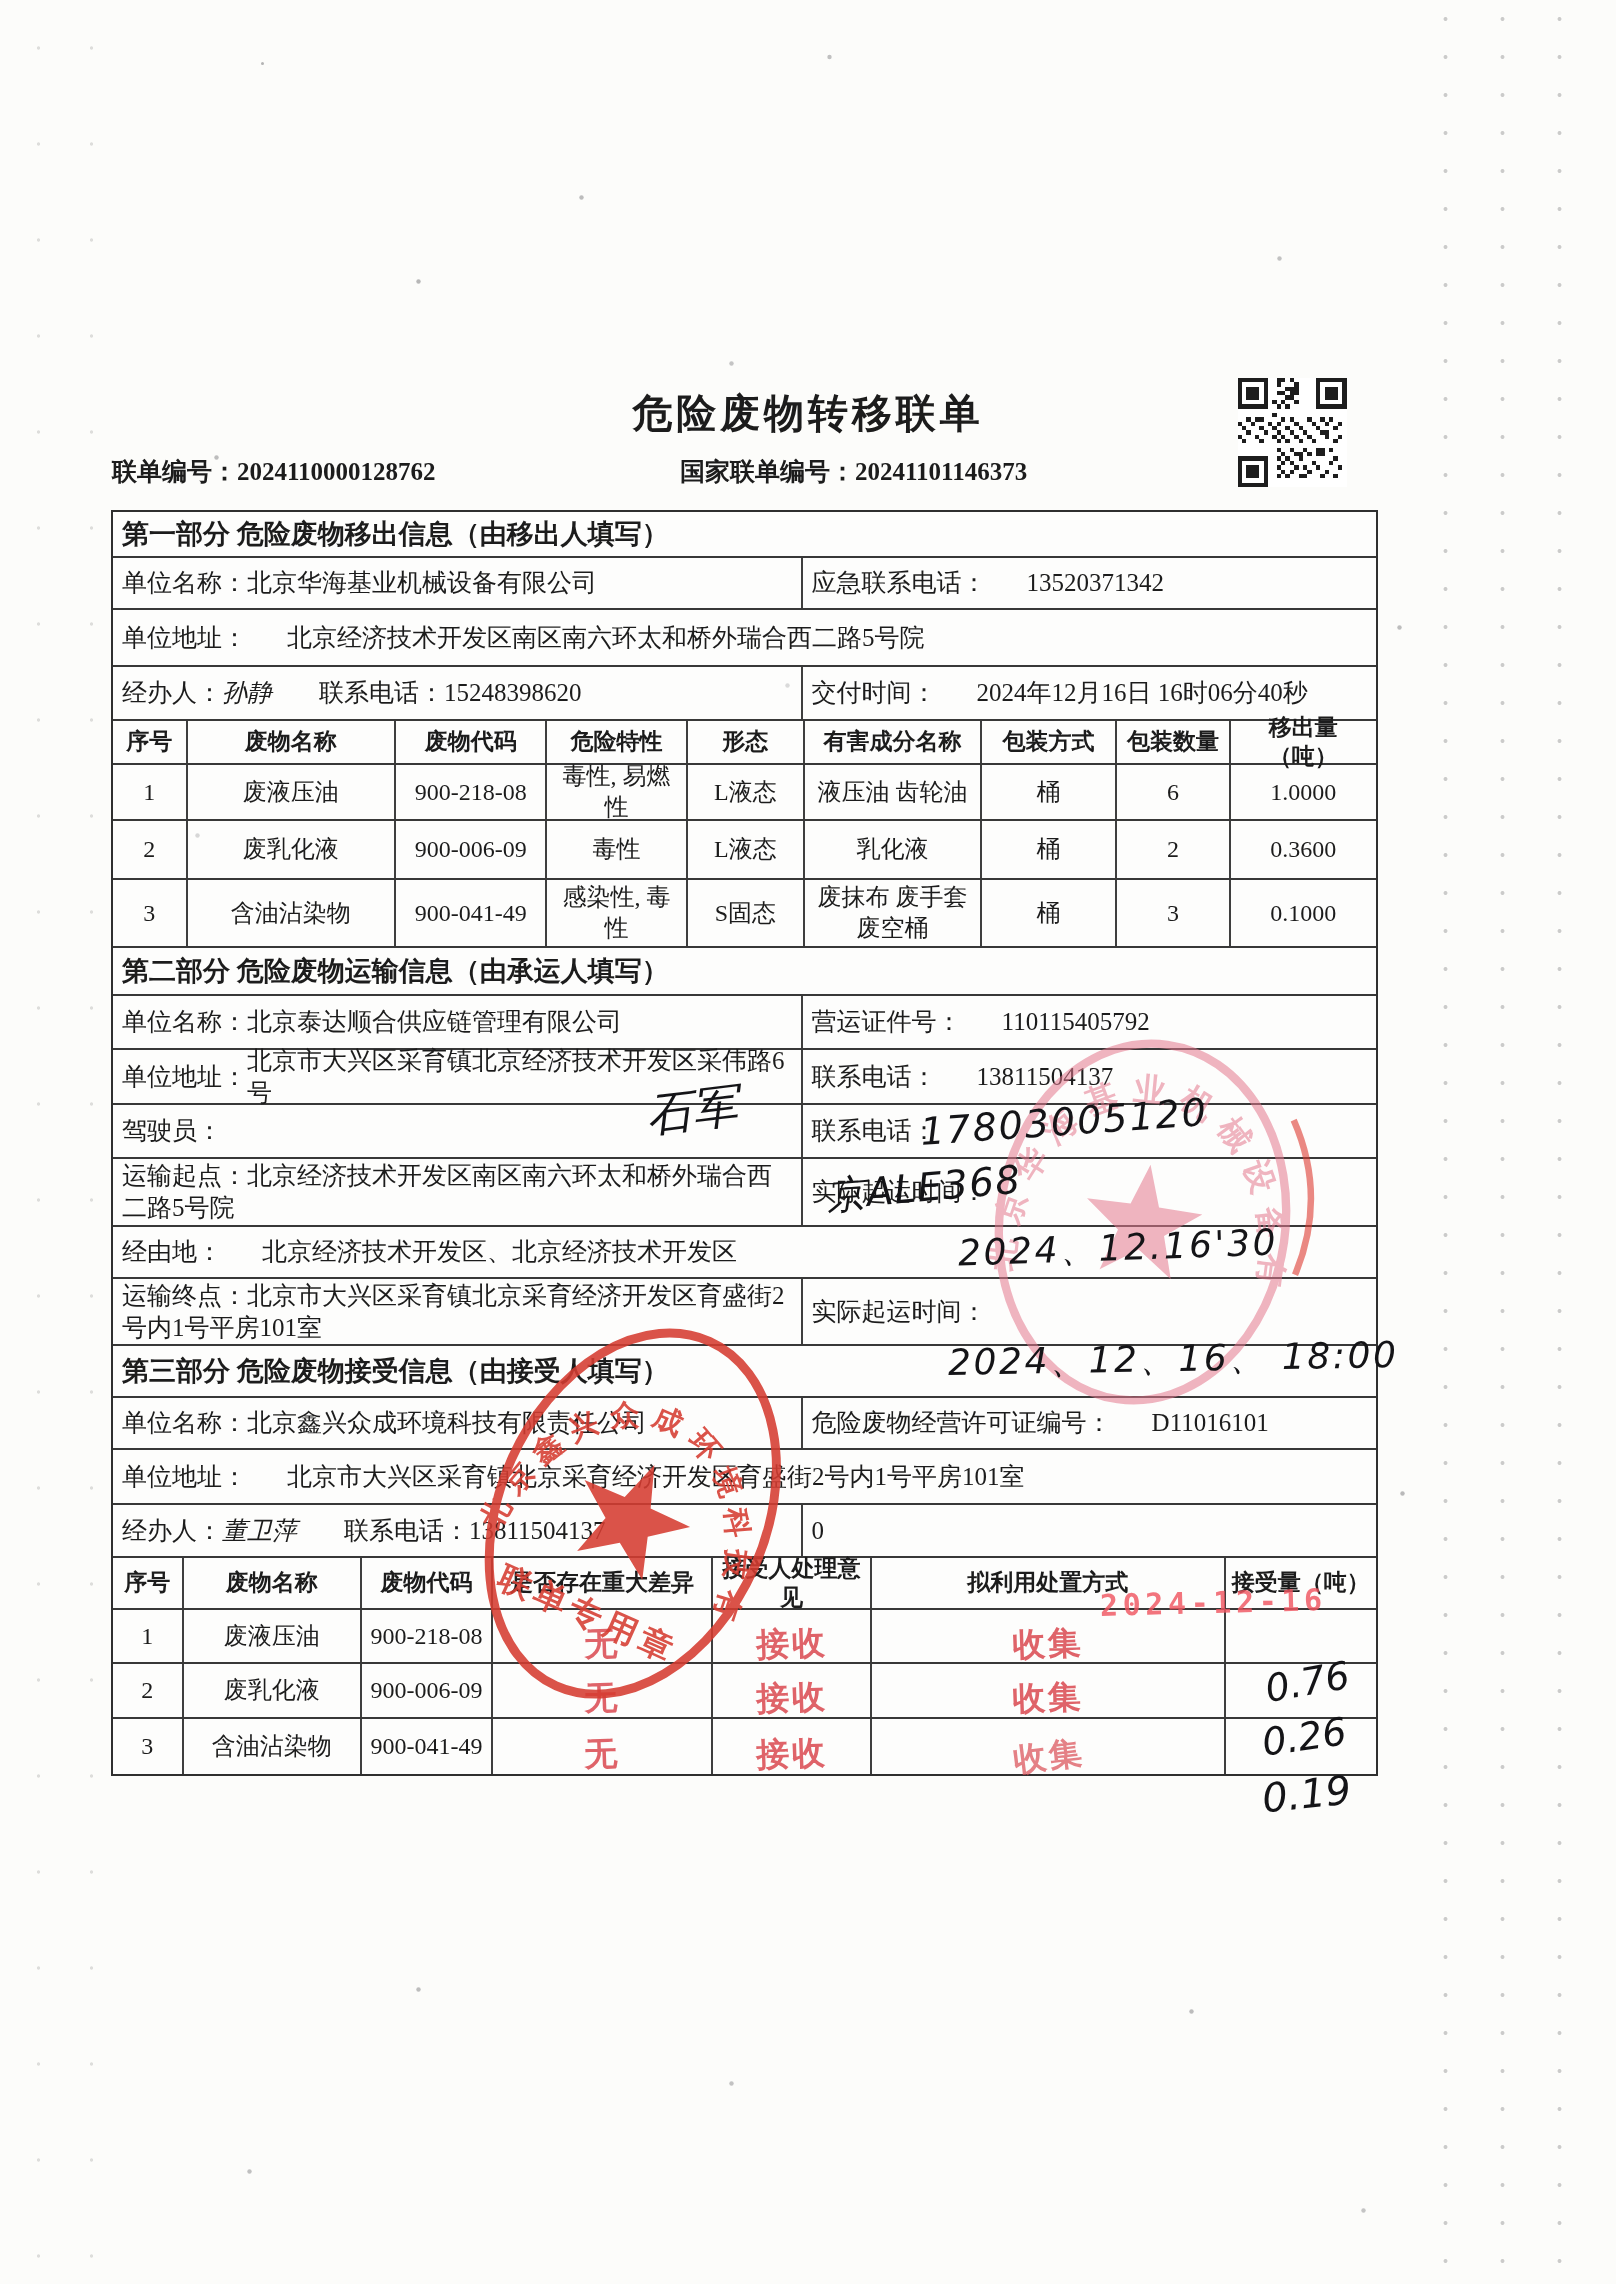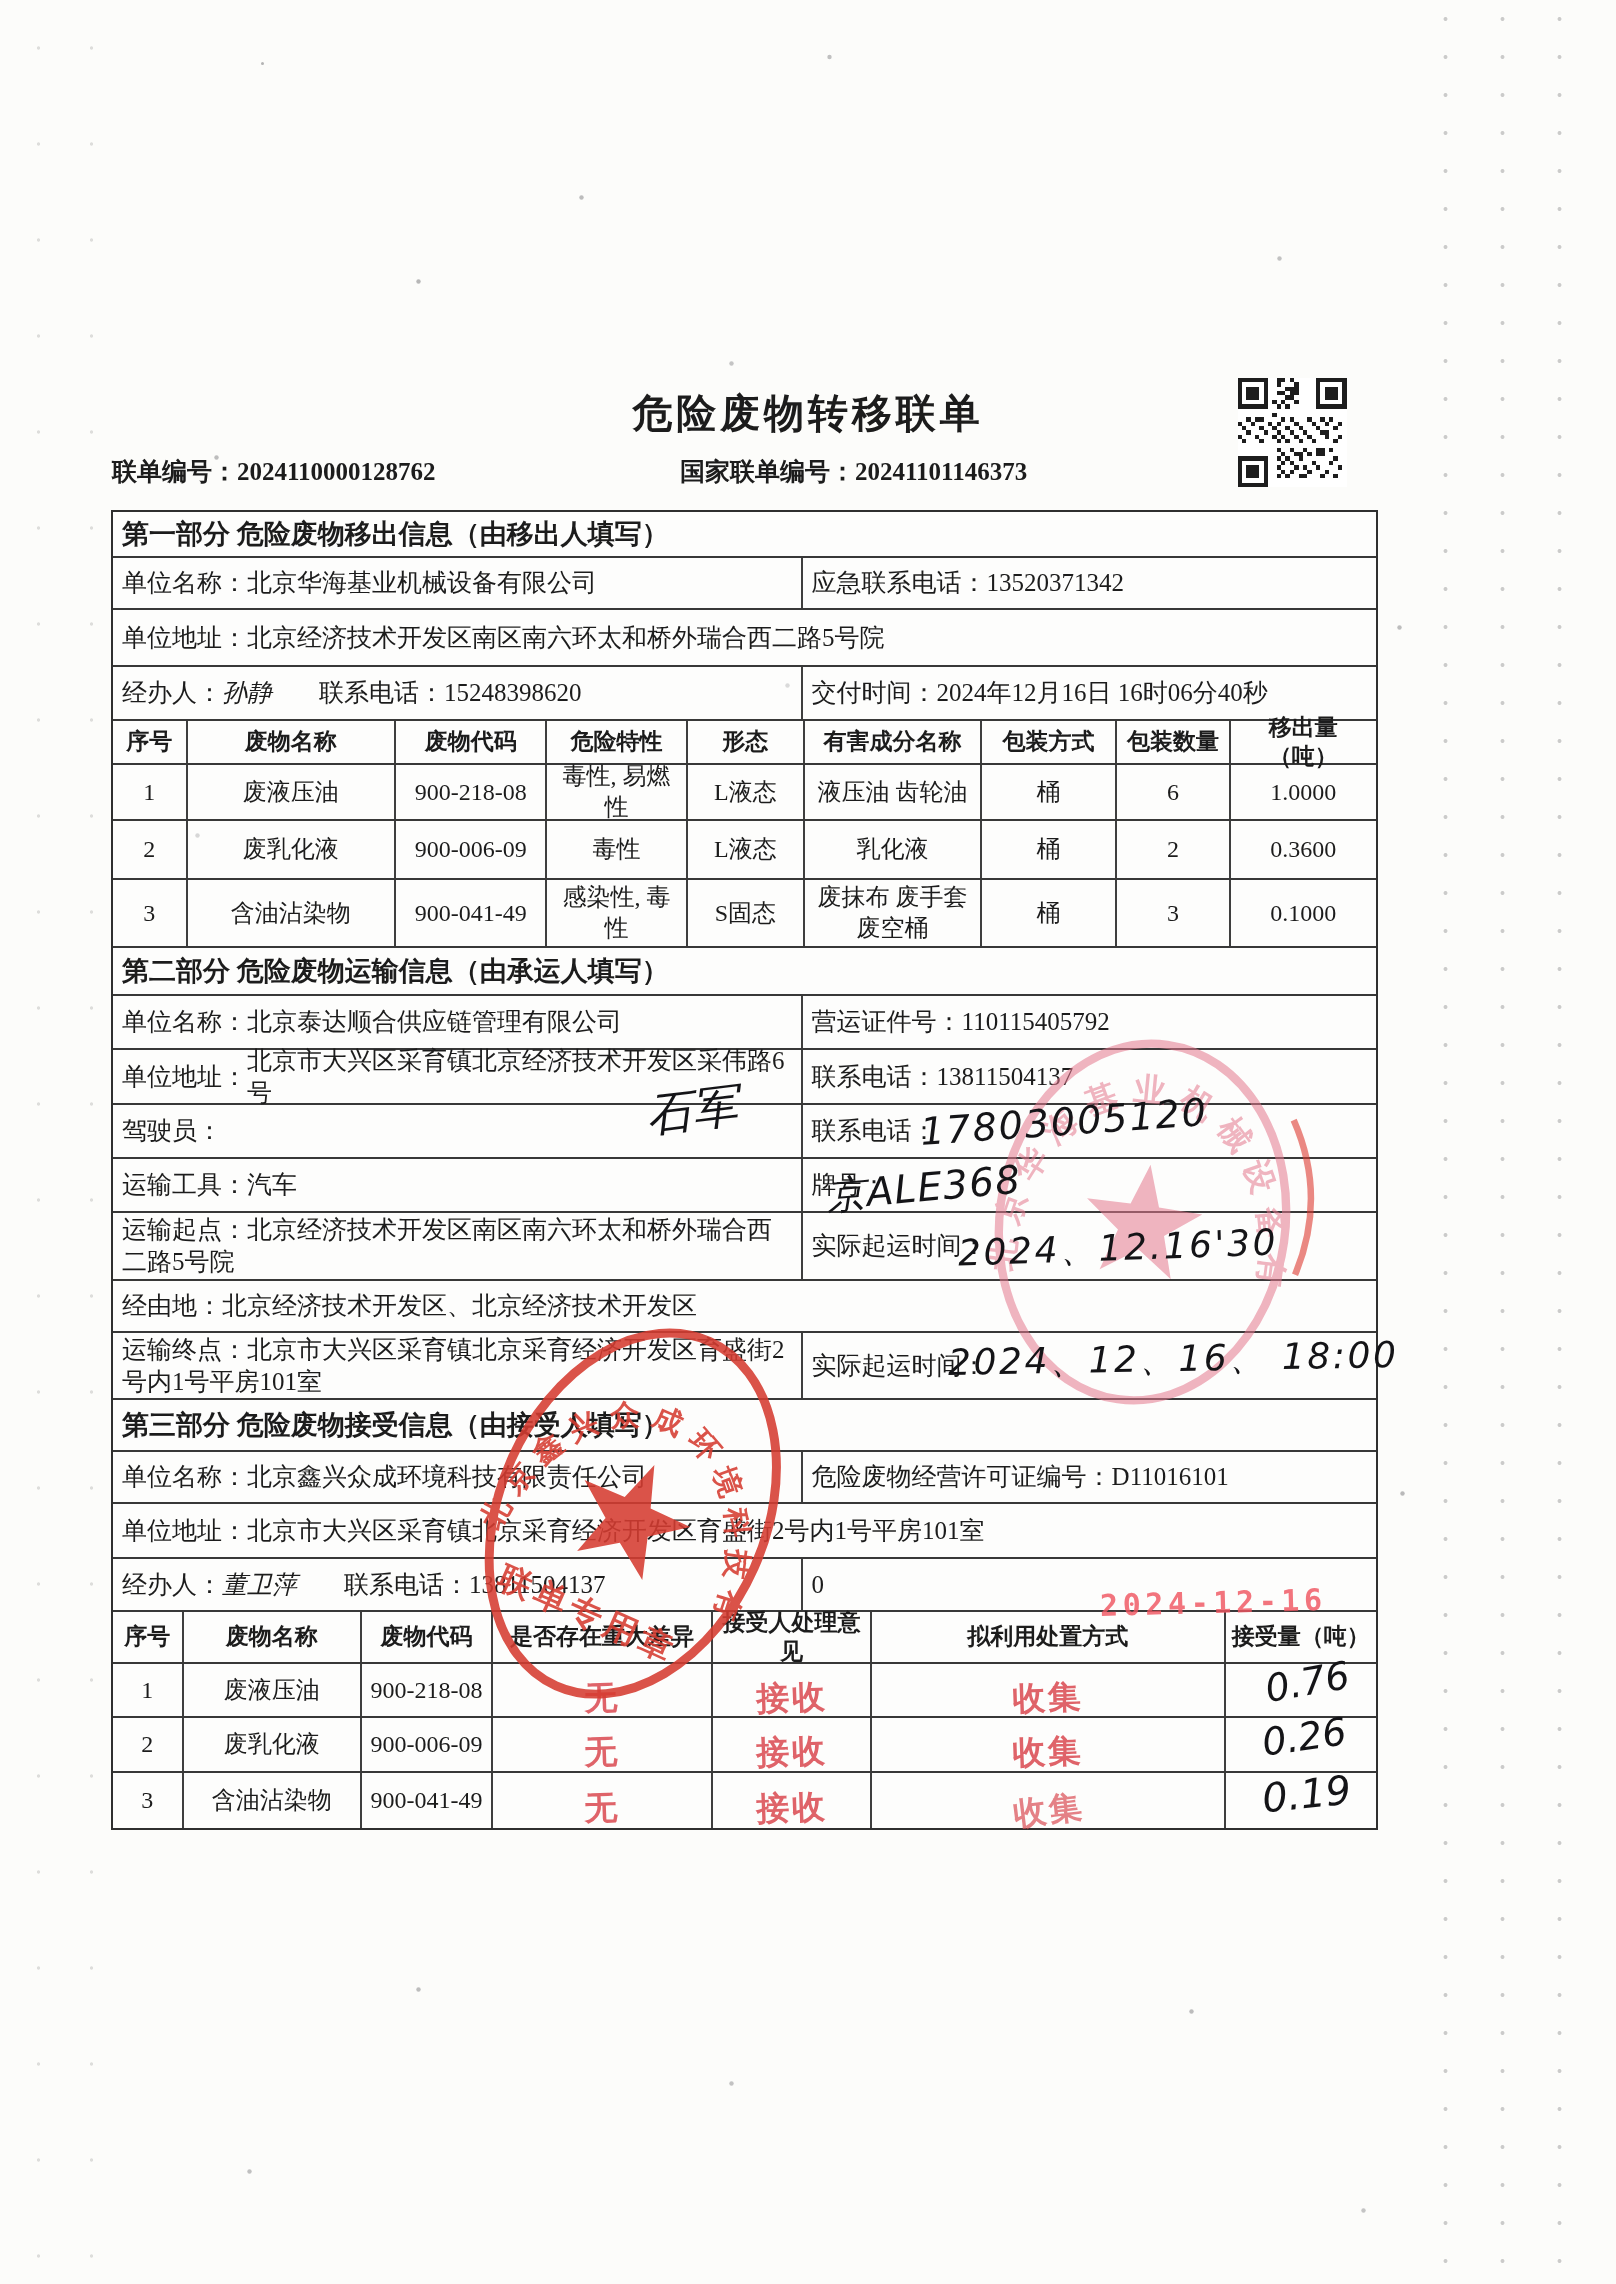--- a/index.html
+++ b/index.html
@@ -23,21 +23,21 @@
          font-size:40px;font-weight:bold;letter-spacing:3.9px;}
   .meta{position:absolute;left:112px;top:455px;width:1267px;height:34px;font-size:25px;font-weight:bold;}
   .meta .nat{position:absolute;left:568px;top:0;}
   .qr{position:absolute;left:1234px;top:378px;width:116px;height:109px;}
   
   .form{position:absolute;left:111px;top:510px;width:1267px;border:2.6px solid #2f2f2f;box-sizing:border-box;background:rgba(255,255,255,.35);}
   .r{display:flex;border-bottom:2px solid #383838;box-sizing:border-box;}
   .r:last-child{border-bottom:none;}
   .cell{border-right:2px solid #3e3e3e;box-sizing:border-box;display:flex;align-items:center;
         padding:3.9px 9px;font-size:25px;line-height:1.28;}
-  .cell:last-child{border-right:none;}
+  .cell:last-child{border-right:none;gap:40px;}
   .sec{font-weight:bold;font-size:27px;padding-left:9px;display:flex;align-items:center;}
   .th{justify-content:center;text-align:center;font-size:23px;font-weight:600;padding:2.6px 3.9px;}
   .td{justify-content:center;text-align:center;font-size:24px;padding:2.6px 5.2px;}
   .wL{width:54.6%;align-items:center;}.wR{flex:1;}
   .c1{width:5.9%}.c2{width:16.5%}.c3{width:12%}.c4{width:11.1%}.c5{width:9.3%}
   .c6{width:14%}.c7{width:10.7%}.c8{width:9%}.c9{flex:1}
   .d1{width:5.6%}.d2{width:14.1%}.d3{width:10.4%}.d4{width:17.4%}.d5{width:12.6%}.d6{width:28%}.d7{flex:1}
   .h70{height:46px}.h73{height:48px}.h80{height:52px}.h82{height:53px}.h83{height:54px}
   .h84{height:55px}.h85{height:55px}.h86{height:56px}.h87{height:57px}.h90{height:59px}
   .h103{height:67px}.h104{height:68px}.h67{height:44px}
@@ -287,29 +287,20 @@
 
     <div class="r h83">
       <div class="cell wL">
         <span class="lbl">驾驶员：</span>
       </div>
       <div class="cell wR">
         <span class="lbl">联系电话：</span>
       </div>
     </div>
 
-    <div class="r h83">
-      <div class="cell wL">
-        <span class="lbl">运输工具：</span>
-        <span>汽车</span>
-      </div>
-      <div class="cell wR">
-        <span class="lbl">牌号：</span>
-      </div>
-    </div>
 
     <div class="r h104">
       <div class="cell wL">
         <span><span class="lbl">运输起点：</span><span>北京经济技术开发区南区南六环太和桥外瑞合西二路5号院</span></span>
       </div>
       <div class="cell wR">
         <span class="lbl">实际起运时间：</span>
       </div>
     </div>
 

